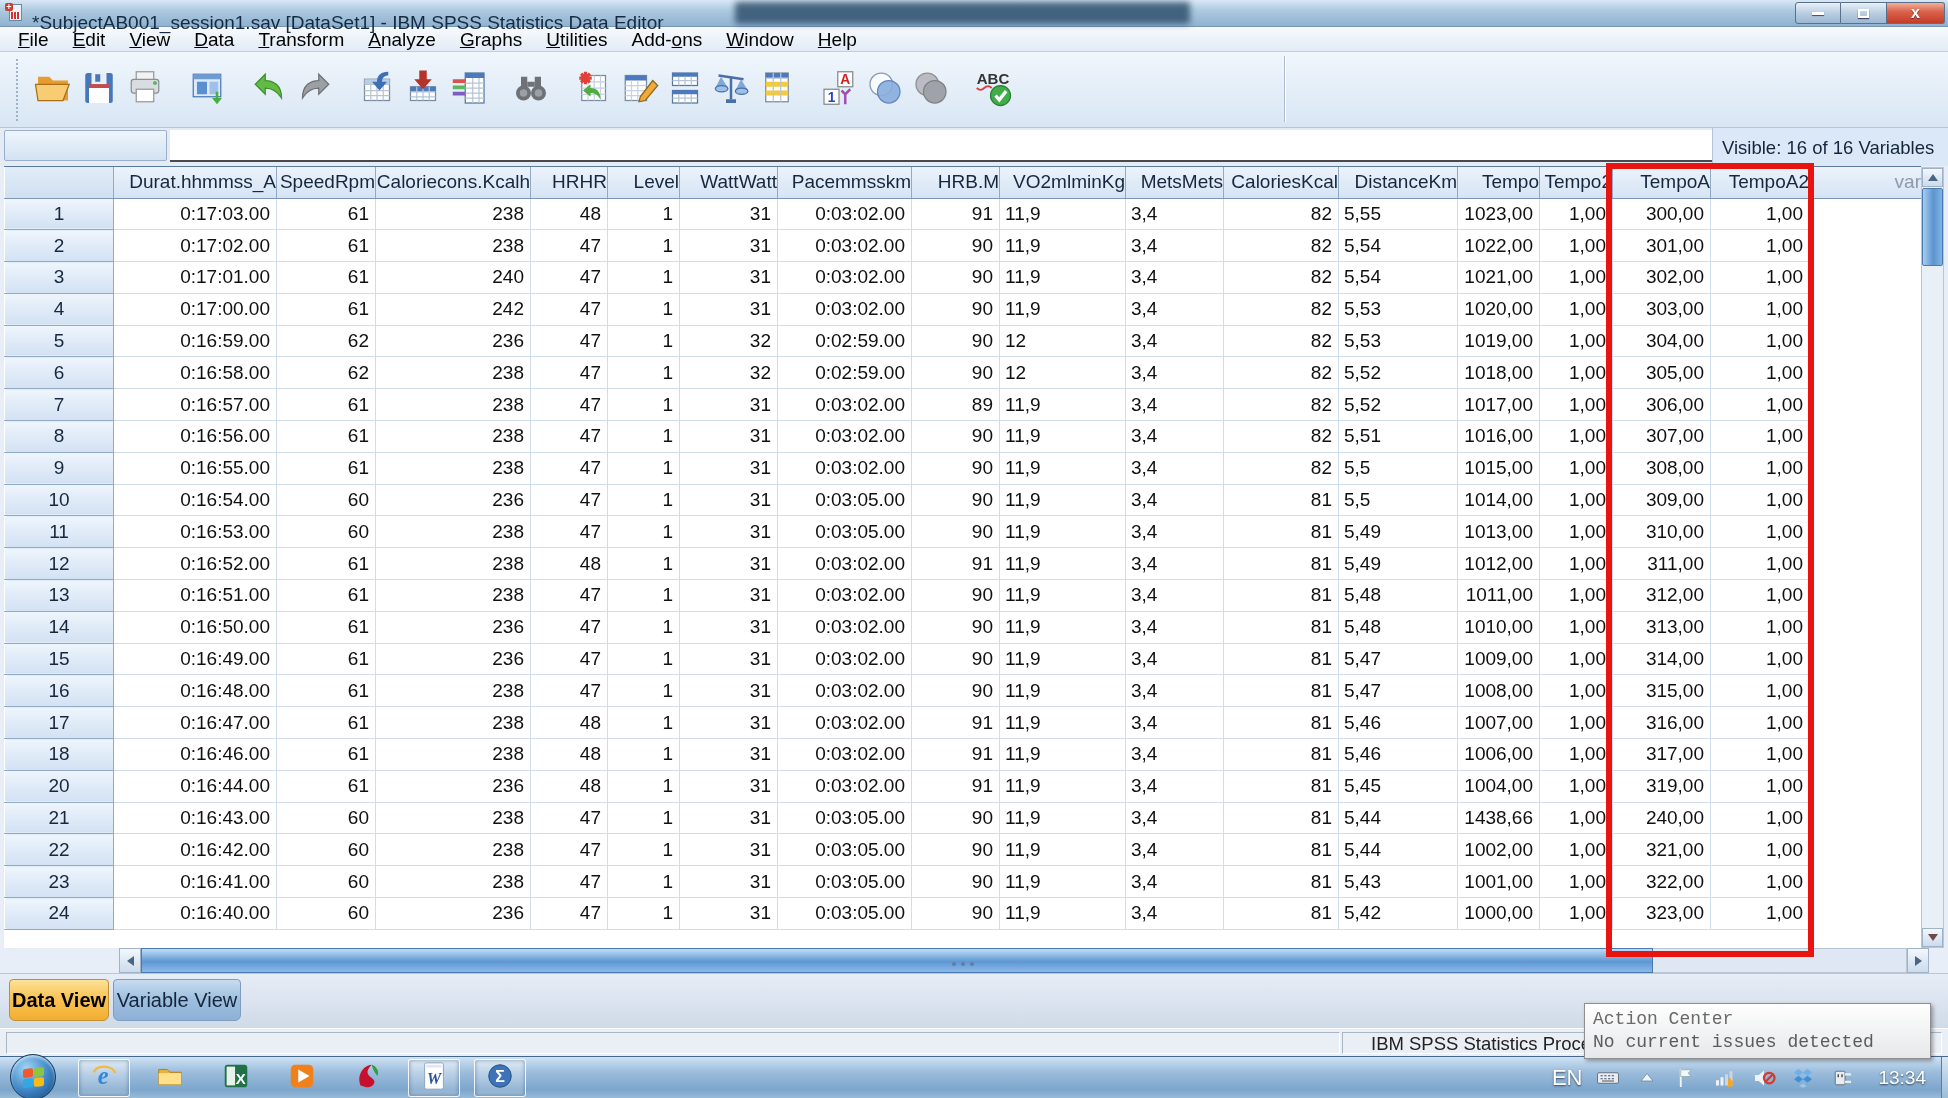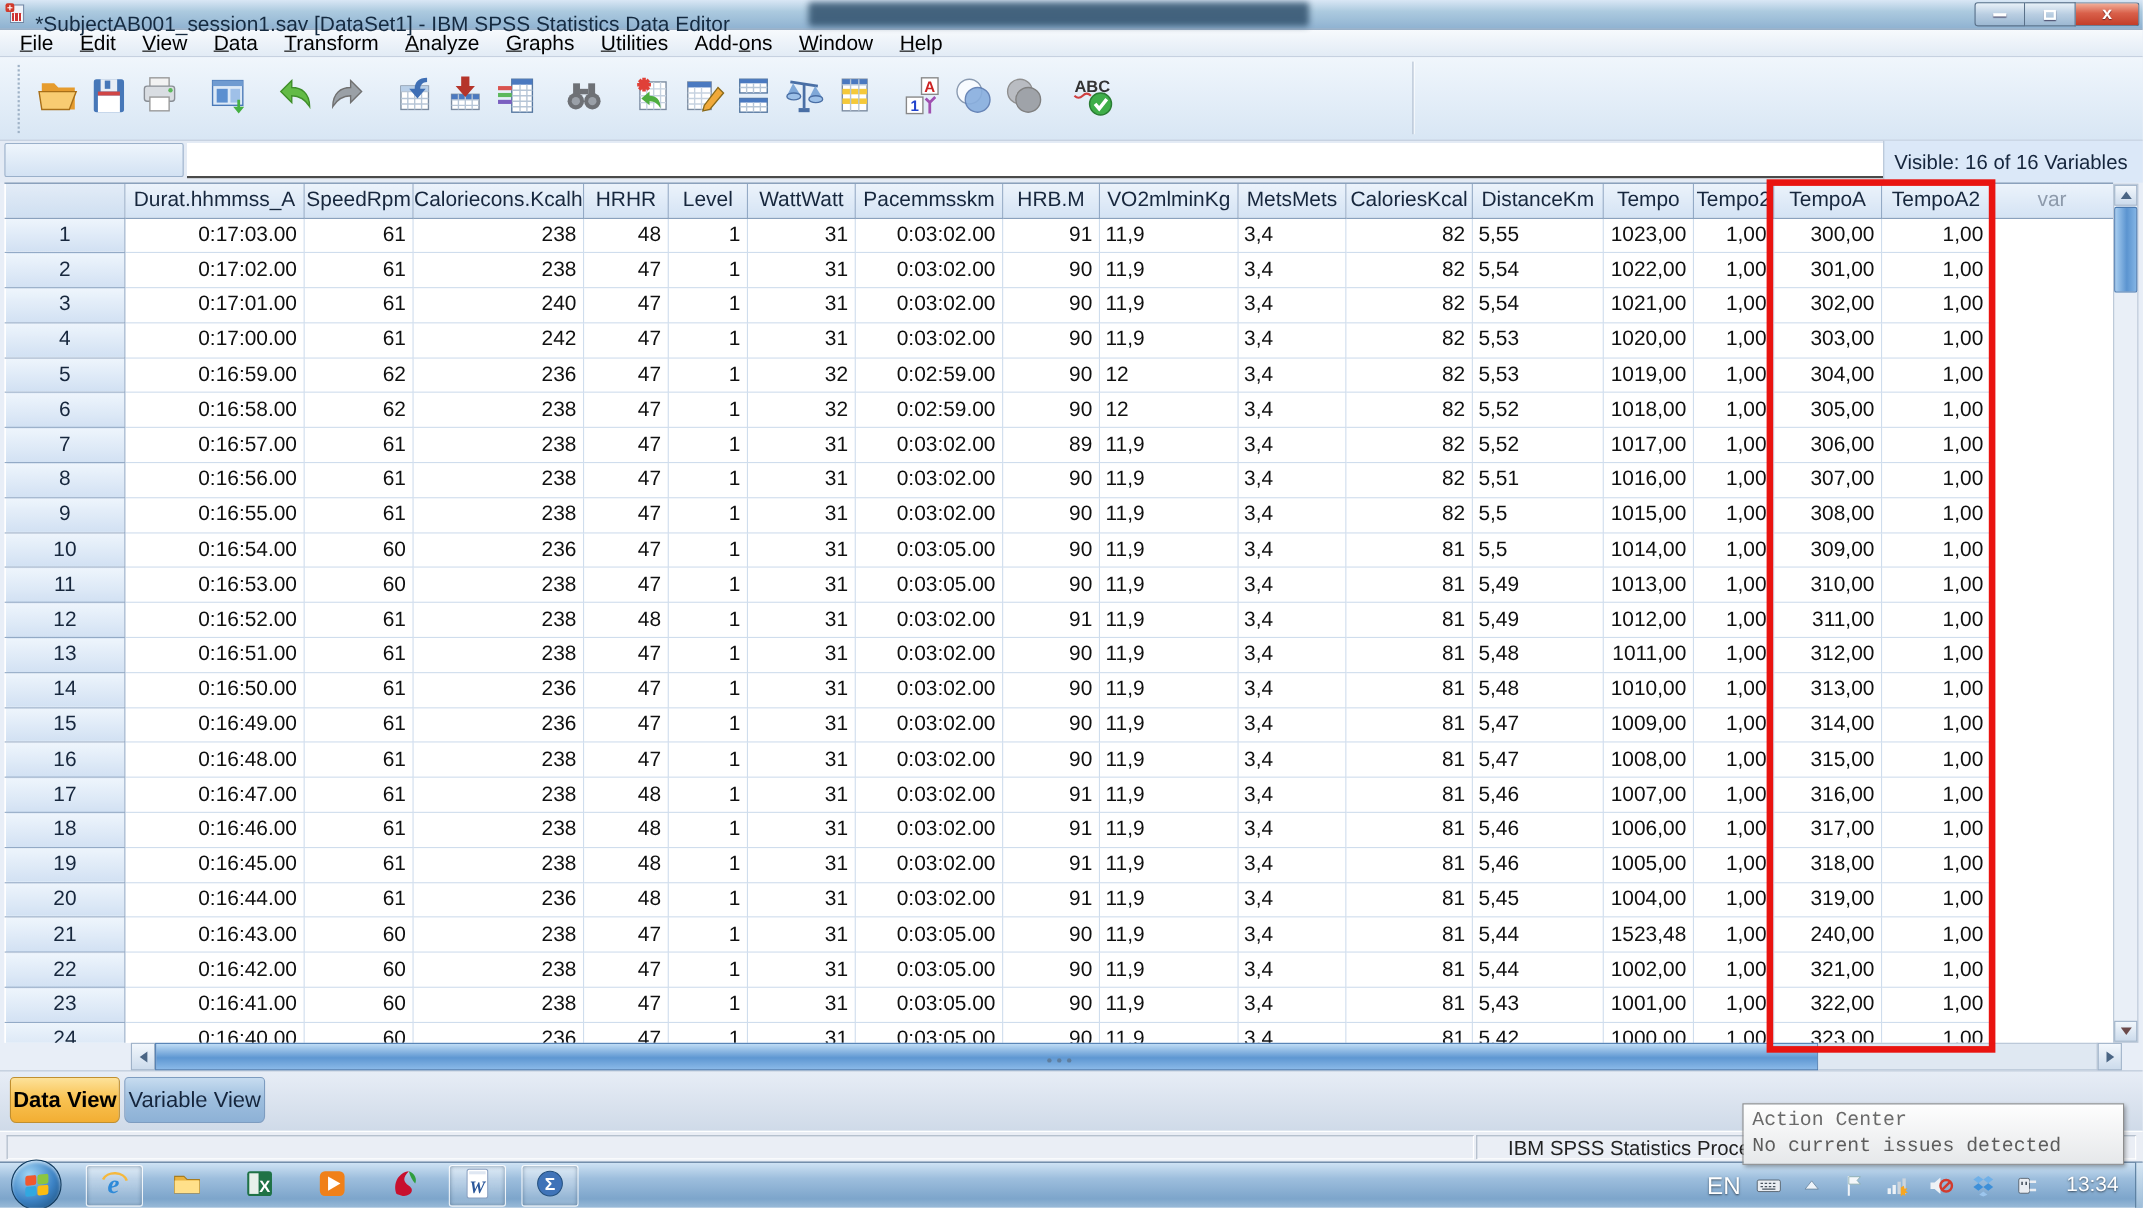--- a/index.html
+++ b/index.html
@@ -55,21 +55,21 @@
   .visible-box { position:absolute; left:1712px; top:0; width:236px; height:38px; background:#dbe8f8;
     border-left:1px solid #b4c2d4; font-size:18.5px; color:#15253c; line-height:40px; padding-left:9px; white-space:nowrap;}
 
   
   .gridwrap { position:absolute; top:166px; left:4px; width:1917px; height:782px; overflow:hidden;
     border-top:1px solid #5a7aa0; background:#fff;}
   table.grid { border-collapse:collapse; table-layout:fixed; width:1917px; }
   table.grid th, table.grid td { overflow:hidden; white-space:nowrap; font-weight:normal; }
   .grid thead th { height:31px; background:linear-gradient(#ecf3fb,#d4e3f4);
     border-right:1px solid #93aac6; border-bottom:1px solid #7e97b6; border-left:1px solid #fff;
-    font-size:19px; color:#17273d; text-align:center; }
+    font-size:19px; color:#17273d; text-align:right; }
   .grid thead th.corner { background:linear-gradient(#e3ecf7,#cfdff1); }
   .grid thead th.varcol { color:#8d9aab; }
   .grid td.rowhead { height:31.8px; background:linear-gradient(#eef5fc,#d2e1f3);
     border:1px solid #93aac6; border-top-color:#fff; border-left-color:#fff;
     font-size:19px; color:#17273d; text-align:center; border-radius:2px; }
   .grid td.cell { height:31.8px; border-right:1px solid #cfdded; border-bottom:1px solid #cfdded;
     font-size:19px; color:#101010; padding:0 6px; background:#fff;}
   .grid td.cell.al { text-align:left; padding-left:5px;}
   .grid td.cell.ar { text-align:right;}
   .grid td.varcell { background:#fff; border:none; }
@@ -755,40 +755,20 @@
           <td class="cell al">3,4</td>
           <td class="cell ar">81</td>
           <td class="cell al">5,46</td>
           <td class="cell ar">1006,00</td>
           <td class="cell ar">1,00</td>
           <td class="cell ar">317,00</td>
           <td class="cell ar">1,00</td>
           <td class="varcell"></td>
         </tr>
         <tr>
-          <td class="rowhead">19</td>
-          <td class="cell ar">0:16:45.00</td>
-          <td class="cell ar">61</td>
-          <td class="cell ar">238</td>
-          <td class="cell ar">48</td>
-          <td class="cell ar">1</td>
-          <td class="cell ar">31</td>
-          <td class="cell ar">0:03:02.00</td>
-          <td class="cell ar">91</td>
-          <td class="cell al">11,9</td>
-          <td class="cell al">3,4</td>
-          <td class="cell ar">81</td>
-          <td class="cell al">5,46</td>
-          <td class="cell ar">1005,00</td>
-          <td class="cell ar">1,00</td>
-          <td class="cell ar">318,00</td>
-          <td class="cell ar">1,00</td>
-          <td class="varcell"></td>
-        </tr>
-        <tr>
           <td class="rowhead">20</td>
           <td class="cell ar">0:16:44.00</td>
           <td class="cell ar">61</td>
           <td class="cell ar">236</td>
           <td class="cell ar">48</td>
           <td class="cell ar">1</td>
           <td class="cell ar">31</td>
           <td class="cell ar">0:03:02.00</td>
           <td class="cell ar">91</td>
           <td class="cell al">11,9</td>
@@ -808,21 +788,21 @@
           <td class="cell ar">238</td>
           <td class="cell ar">47</td>
           <td class="cell ar">1</td>
           <td class="cell ar">31</td>
           <td class="cell ar">0:03:05.00</td>
           <td class="cell ar">90</td>
           <td class="cell al">11,9</td>
           <td class="cell al">3,4</td>
           <td class="cell ar">81</td>
           <td class="cell al">5,44</td>
-          <td class="cell ar">1523,48</td>
+          <td class="cell ar">1438,66</td>
           <td class="cell ar">1,00</td>
           <td class="cell ar">240,00</td>
           <td class="cell ar">1,00</td>
           <td class="varcell"></td>
         </tr>
         <tr>
           <td class="rowhead">22</td>
           <td class="cell ar">0:16:42.00</td>
           <td class="cell ar">60</td>
           <td class="cell ar">238</td>

